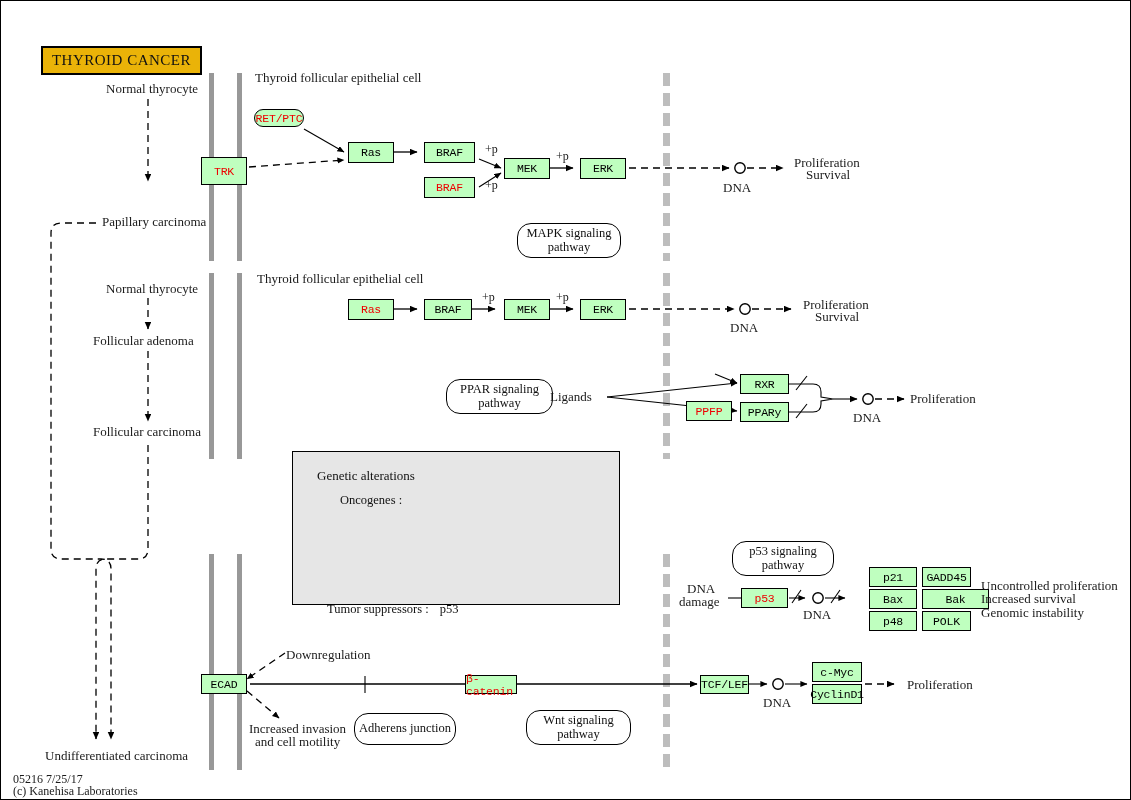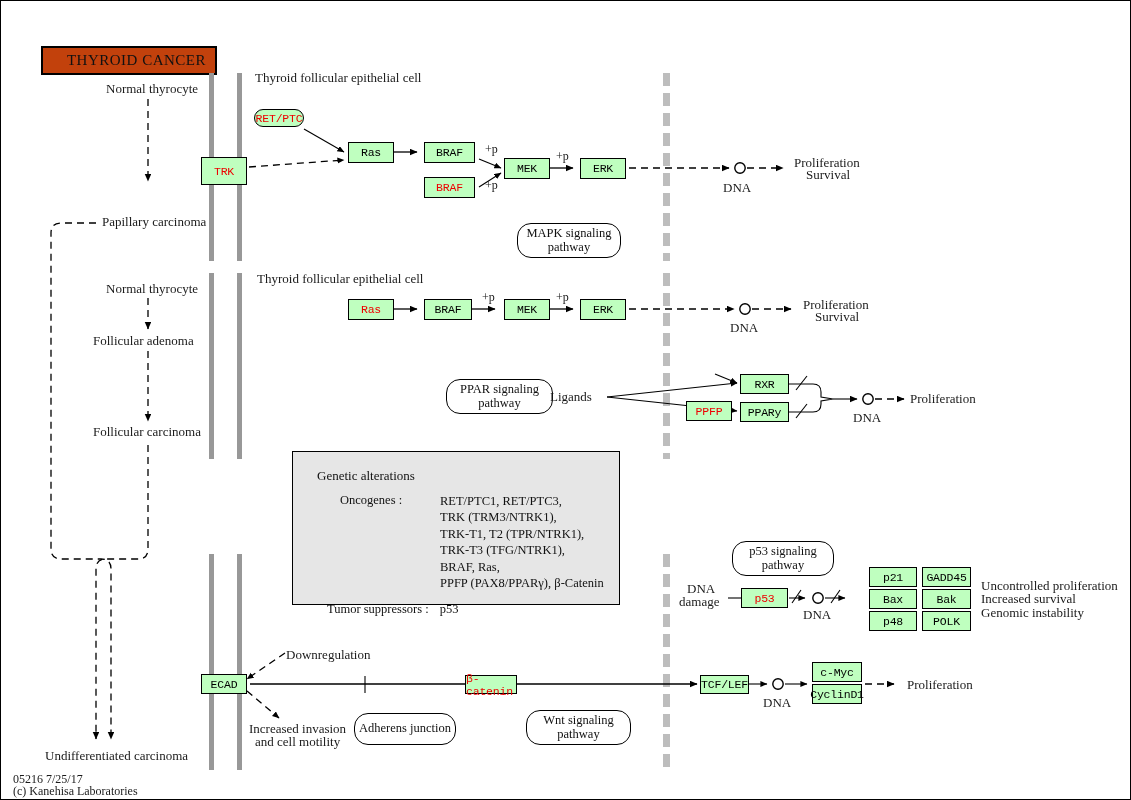--- a/index.html
+++ b/index.html
@@ -5,22 +5,22 @@
   html,body{margin:0;padding:0;background:#fff;}
   body{font-family:"Liberation Serif", serif;}
   #page{position:relative;width:1131px;height:800px;background:#ffffff;
         border:1px solid #000;box-sizing:border-box;overflow:hidden;}
   .lbl{position:absolute;font-family:"Liberation Serif",serif;font-size:13px;
        color:#1a1a1a;white-space:nowrap;line-height:1.15;}
   .small{font-size:12px;}
 
   
   #title-box{position:absolute;left:40px;top:45px;width:157px;height:25px;
-      border:2px solid #000;background:#c2410c;display:flex;align-items:center;
-      justify-content:center;padding-left:15px;}
+      border:2px solid #000;background:#eab308;display:flex;align-items:center;
+      justify-content:center;}
   #title-box span{font-family:"Liberation Serif",serif;font-size:15px;
       letter-spacing:.5px;color:#111;}
 
   
   .gene{position:absolute;background:#bfffbf;border:1px solid #000;
         font-family:"Liberation Mono","DejaVu Sans Mono",monospace;
         font-size:11.5px;display:flex;align-items:center;justify-content:center;
         color:#000;box-sizing:border-box;letter-spacing:-0.2px;}
   .gene.red{color:#ee0000;}
 
@@ -194,47 +194,39 @@
 
   <div class="gene red" style="left:685px;top:353px;width:46px;height:20px;margin-top:47px;">PPFP</div>
   <div class="gene" style="left:739px;top:373px;width:49px;height:20px;">RXR</div>
   <div class="gene" style="left:739px;top:401px;width:49px;height:20px;">PPARy</div>
   <div class="lbl" style="left:852px;top:410px;">DNA</div>
   <div class="lbl" style="left:909px;top:391px;">Proliferation</div>
 
   <div id="ga-box">
     <div class="ga-title">Genetic alterations</div>
     <div class="ga-onc">Oncogenes :</div>
-    <div class="ga-list">
-      <div>RET/PTC1, RET/PTC3,</div>
-      <div>TRK (TRM3/NTRK1),</div>
-      <div>TRK-T1, T2 (TPR/NTRK1),</div>
-      <div>TRK-T3 (TFG/NTRK1),</div>
-      <div>BRAF, Ras,</div>
-      <div>PPFP (PAX8/PPARγ), β-Catenin</div>
-    </div>
     <div class="ga-ts">
       <span>Tumor suppressors :</span>
       <span style="margin-left:8px;">p53</span>
     </div>
   </div>
 
   <div class="capsule" style="left:731px;top:540px;width:102px;height:35px;flex-direction:column;">
     <span>p53 signaling</span>
     <span>pathway</span>
   </div>
   <div class="lbl" style="left:686px;top:581px;">DNA</div>
   <div class="lbl" style="left:678px;top:594px;">damage</div>
   <div class="gene red" style="left:740px;top:587px;width:47px;height:20px;">p53</div>
   <div class="lbl" style="left:802px;top:607px;">DNA</div>
 
   <div class="gene" style="left:868px;top:566px;width:48px;height:20px;">p21</div>
   <div class="gene" style="left:921px;top:566px;width:49px;height:20px;">GADD45</div>
   <div class="gene" style="left:868px;top:588px;width:48px;height:20px;">Bax</div>
-  <div class="gene" style="left:921px;top:588px;width:49px;height:20px;">Bak</div>
+  <div class="gene" style="left:921px;top:588px;width:67px;height:20px;">Bak</div>
   <div class="gene" style="left:868px;top:610px;width:48px;height:20px;">p48</div>
   <div class="gene" style="left:921px;top:610px;width:49px;height:20px;">POLK</div>
 
   <div class="lbl" style="left:980px;top:578px;">Uncontrolled proliferation</div>
   <div class="lbl" style="left:980px;top:591px;">Increased survival</div>
   <div class="lbl" style="left:980px;top:605px;">Genomic instability</div>
 
   <div class="gene" style="left:200px;top:673px;width:46px;height:20px;">ECAD</div>
   <div class="lbl" style="left:285px;top:647px;">Downregulation</div>
   <div class="lbl" style="left:248px;top:721px;">Increased invasion</div>

